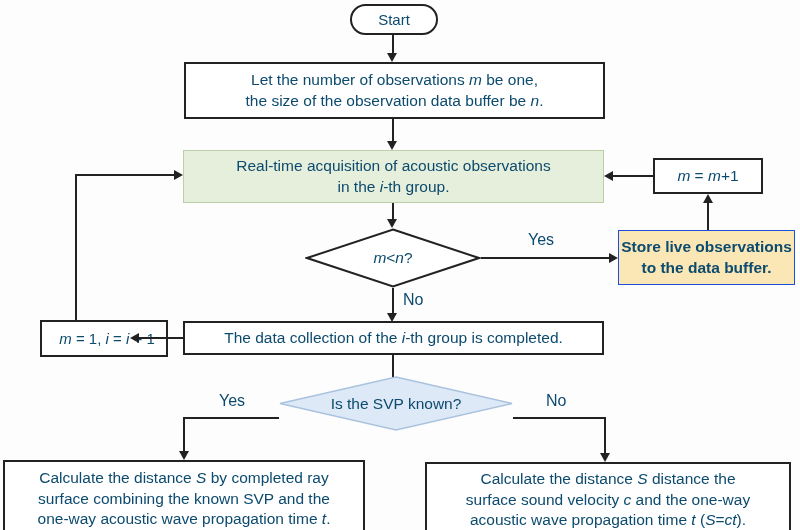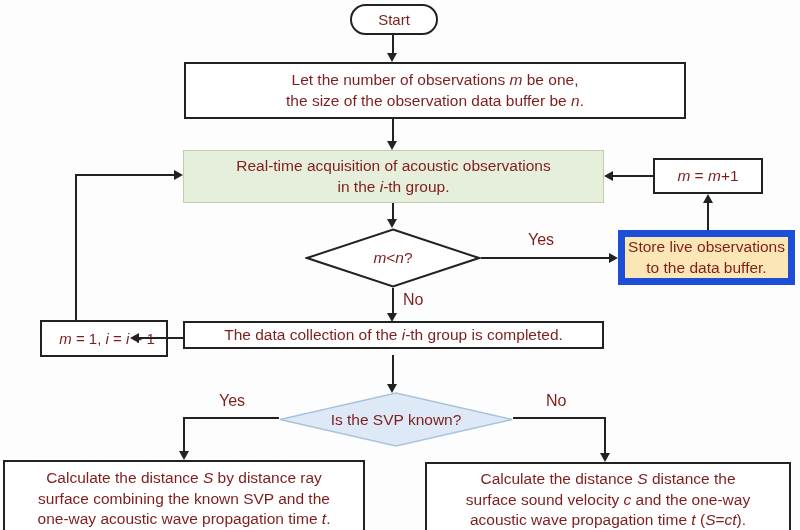--- a/index.html
+++ b/index.html
@@ -1,28 +1,28 @@
 <!DOCTYPE html>
 <html><head>
 <meta charset="utf-8">
 <style>
   html,body { margin:0; padding:0; background:#ffffff; }
   #canvas {
     position:relative; width:800px; height:530px; overflow:hidden;
     background:#fdfdfd; font-family:"Liberation Sans", sans-serif;
-    color:#7f1d1d;
+    color:#0c4a6e;
   }
   .node {
     position:absolute; display:flex; align-items:center; justify-content:center;
     text-align:center; box-sizing:border-box; line-height:1.32;
   }
   .rect   { background:#ffffff; border:2px solid #222222; }
   .oval   { background:#ffffff; border:2px solid #222222; border-radius:17px; }
   .green  { background:#e6efdb; border:1px solid #bccfa9; }
-  .orange { background:#fbe7b5; border:7px solid #1d4ed8; }
+  .orange { background:#fbe7b5; border:1px solid #1d4ed8;font-weight:bold; }
   .dwrap  { position:absolute; }
   .dwrap svg { position:absolute; left:0; top:0; }
   .dtext {
     position:absolute; left:0; top:0; width:100%; height:100%;
     display:flex; align-items:center; justify-content:center; text-align:center;
   }
   .fs15 { font-size:15px; }
   .fs16 { font-size:15.5px; }
   .it { font-style:italic; }
   .lbl { position:absolute; font-size:16px; }
@@ -40,21 +40,21 @@
 
 <div id="canvas">
 
   <div class="node oval fs15" style="left:350px; top:4px; width:88px; height:31px;">
     <span>Start</span>
   </div>
 
   <div class="vline" style="left:392px; top:35px; height:20px;"></div>
   <div class="ah ah-d" style="left:387px; top:53px;"></div>
 
-  <div class="node rect fs16" style="left:184px; top:62px; width:502px; height:57px;">
+  <div class="node rect fs16" style="left:184px; top:62px; width:421px; height:57px;">
     <span><span>Let the number of observations </span><span class="it">m</span><span> be one,</span><br><span>the size of the observation data buffer be </span><span class="it">n</span><span>.</span></span>
   </div>
 
   <div class="vline" style="left:392px; top:119px; height:23px;"></div>
   <div class="ah ah-d" style="left:387px; top:141px;"></div>
 
   <div class="node green fs16" style="left:183px; top:150px; width:421px; height:53px;">
     <span><span>Real-time acquisition of acoustic observations</span><br><span>in the </span><span class="it">i</span><span>-th group.</span></span>
   </div>
 
@@ -88,59 +88,59 @@
     <span><span>Store live observations</span><br><span>to the data buffer.</span></span>
   </div>
 
   <div class="vline" style="left:707px; top:202px; height:28px;"></div>
   <div class="ah ah-u" style="left:702.5px; top:194px;"></div>
 
   <div class="lbl" style="left:403px; top:291px;">No</div>
   <div class="vline" style="left:392px; top:288px; height:26px;"></div>
   <div class="ah ah-d" style="left:387px; top:313px;"></div>
 
-  <div class="node rect fs16" style="left:183px; top:321px; width:421px; height:28px;">
+  <div class="node rect fs16" style="left:183px; top:321px; width:421px; height:34px;">
     <span><span>The data collection of the </span><span class="it">i</span><span>-th group is completed.</span></span>
   </div>
 
   <div class="node rect fs15" style="left:40px; top:320px; width:128px; height:37px;padding-left:6px;">
     <span><span class="it">m</span><span> = 1, </span><span class="it">i</span><span> = </span><span class="it">i</span><span> + 1</span></span>
   </div>
 
   <div class="hline" style="left:138px; top:337px; width:45px;"></div>
   <div class="ah ah-l" style="left:130px; top:332.5px;"></div>
 
   <div class="vline" style="left:75px; top:175px; height:145px;"></div>
   <div class="hline" style="left:75px; top:174px; width:100px;"></div>
   <div class="ah ah-r" style="left:174px; top:169.5px;"></div>
 
   <div class="vline" style="left:392px; top:355px; height:30px;"></div>
   <div class="ah ah-d" style="left:387px; top:384px;"></div>
 
-  <div class="dwrap" style="left:278px; top:392px; width:236px; height:55px;">
+  <div class="dwrap" style="left:278px; top:376px; width:236px; height:55px;">
     <svg width="236" height="55" viewBox="0 0 236 55">
       <polygon points="118,1 234,27.5 118,54 2,27.5" fill="#dde9f6" stroke="#a9c2de" stroke-width="1.4"></polygon>
     </svg>
     <div class="dtext fs16">
         <span>Is the SVP known?</span>
       </div>
   </div>
 
   <div class="lbl" style="left:219px; top:392px;">Yes</div>
   <div class="lbl" style="left:546px; top:392px;">No</div>
 
   <div class="hline" style="left:183px; top:417px; width:96px;"></div>
   <div class="vline" style="left:183px; top:417px; height:35px;"></div>
   <div class="ah ah-d" style="left:178.5px; top:451px;"></div>
 
   <div class="hline" style="left:513px; top:417px; width:93px;"></div>
   <div class="vline" style="left:604px; top:417px; height:37px;"></div>
   <div class="ah ah-d" style="left:599.5px; top:453px;"></div>
 
   <div class="node rect fs16" style="left:3px; top:460px; width:362px; height:78px;">
-    <span><span>Calculate the distance </span><span class="it">S</span><span> by distance ray</span><br><span>surface combining the known SVP and the</span><br><span>one-way acoustic wave propagation time </span><span class="it">t</span><span>.</span></span>
+    <span><span>Calculate the distance </span><span class="it">S</span><span> by completed ray</span><br><span>surface combining the known SVP and the</span><br><span>one-way acoustic wave propagation time </span><span class="it">t</span><span>.</span></span>
   </div>
 
   <div class="node rect fs16" style="left:425px; top:462px; width:366px; height:76px;">
     <span><span>Calculate the distance </span><span class="it">S</span><span> distance the</span><br><span>surface sound velocity </span><span class="it">c</span><span> and the one-way</span><br><span>acoustic wave propagation time </span><span class="it">t</span><span> (</span><span class="it">S</span><span>=</span><span class="it">ct</span><span>).</span></span>
   </div>
 
 </div>
 
 </body></html>

